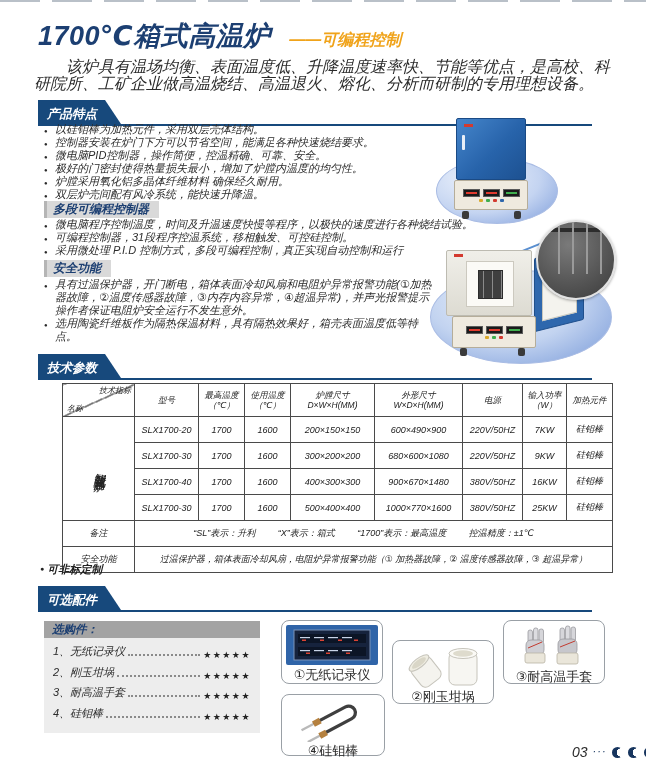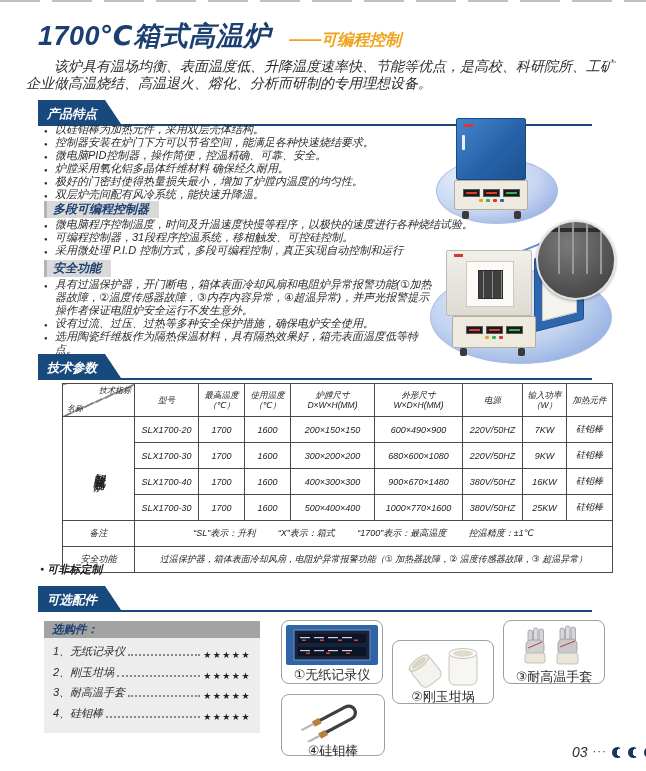--- a/index.html
+++ b/index.html
@@ -11,21 +11,21 @@
   html,body{background:#fff;}
   body{width:646px;height:771px;position:relative;overflow:hidden;
        font-family:"Liberation Sans","DejaVu Sans",sans-serif;color:var(--ink);}
   .abs{position:absolute;font-style:italic;}
   .top-dash{top:0;left:0;width:646px;height:2px;
     background:repeating-linear-gradient(90deg,#b9c0c8 0 40px,transparent 40px 52px);}
   
   .title-row{left:38px;top:18px;white-space:nowrap;}
   .title-main{display:inline;font-size:27px;font-weight:bold;color:var(--navy);letter-spacing:0.5px;}
   .title-sub{display:inline;font-size:16px;font-weight:bold;color:var(--orange);margin-left:14px;}
-  .intro{left:26px;top:58px;width:588px;font-size:14px;line-height:17px;text-indent:2em;color:#2b2b2b;}
+  .intro{left:34px;top:58px;width:588px;font-size:16px;line-height:17px;text-indent:2em;color:#2b2b2b;}
   
   .sec{left:38px;width:554px;border-bottom:2px solid var(--headerblue);}
   .sec-tab{display:inline-block;background:var(--headerblue);color:#fff;font-weight:bold;
     font-size:12.5px;line-height:18px;padding:5px 24px 1px 9px;
     clip-path:polygon(0 0,calc(100% - 16px) 0,100% 100%,0 100%);}
   
   ul.blist{list-style:none;}
   ul.blist li{position:relative;padding-left:11px;font-size:11px;line-height:13px;color:#2b2b2b;}
   ul.blist li::before{content:"●";position:absolute;left:0;top:2px;font-size:6px;color:#2b2b2b;}
   .features-list{left:44px;top:123px;width:445px;}
@@ -131,38 +131,37 @@
 <p class="abs intro">该炉具有温场均衡、表面温度低、升降温度速率快、节能等优点，是高校、科研院所、工矿企业做高温烧结、高温退火、熔化、分析而研制的专用理想设备。</p>
 
 <div class="abs sec" style="top:100px;">
   <span class="sec-tab">产品特点</span>
 </div>
 
 <ul class="abs blist features-list">
   <li>以硅钼棒为加热元件，采用双层壳体结构。</li>
   <li>控制器安装在炉门下方可以节省空间，能满足各种快速烧结要求。</li>
   <li>微电脑PID控制器，操作简便，控温精确、可靠、安全。</li>
+  <li>极好的门密封使得热量损失最小，增加了炉膛内温度的均匀性。</li>
   <li>炉膛采用氧化铝多晶体纤维材料 确保经久耐用。</li>
-  <li>极好的门密封使得热量损失最小，增加了炉膛内温度的均匀性。</li>
   <li>双层炉壳间配有风冷系统，能快速升降温。</li>
 </ul>
 
 <span class="abs subhead sub-prog">多段可编程控制器</span>
 
 <ul class="abs blist prog-list">
   <li>微电脑程序控制温度，时间及升温速度快慢等程序，以极快的速度进行各种烧结试验。</li>
   <li>可编程控制器，31段程序控温系统，移相触发、可控硅控制。</li>
   <li>采用微处理 P.I.D 控制方式，多段可编程控制，真正实现自动控制和运行</li>
 </ul>
 
 <span class="abs subhead sub-safety">安全功能</span>
 
 <ul class="abs blist safety-list">
   <li>具有过温保护器，开门断电，箱体表面冷却风扇和电阻炉异常报警功能(①加热器故障，②温度传感器故障，③内存内容异常，④超温异常)，并声光报警提示操作者保证电阻炉安全运行不发生意外。</li>
-  <li>设有过流、过压、过热等多种安全保护措施，确保电炉安全使用。</li>
   <li>选用陶瓷纤维板作为隔热保温材料，具有隔热效果好，箱壳表面温度低等特点。</li>
 </ul>
 
 <div class="abs art">
   <div class="ellipse1"></div>
   <div class="f1-body">
     <div class="logo-dot"></div>
     <div class="f1-handle"></div>
   </div>
   <div class="panel f1-panel">

